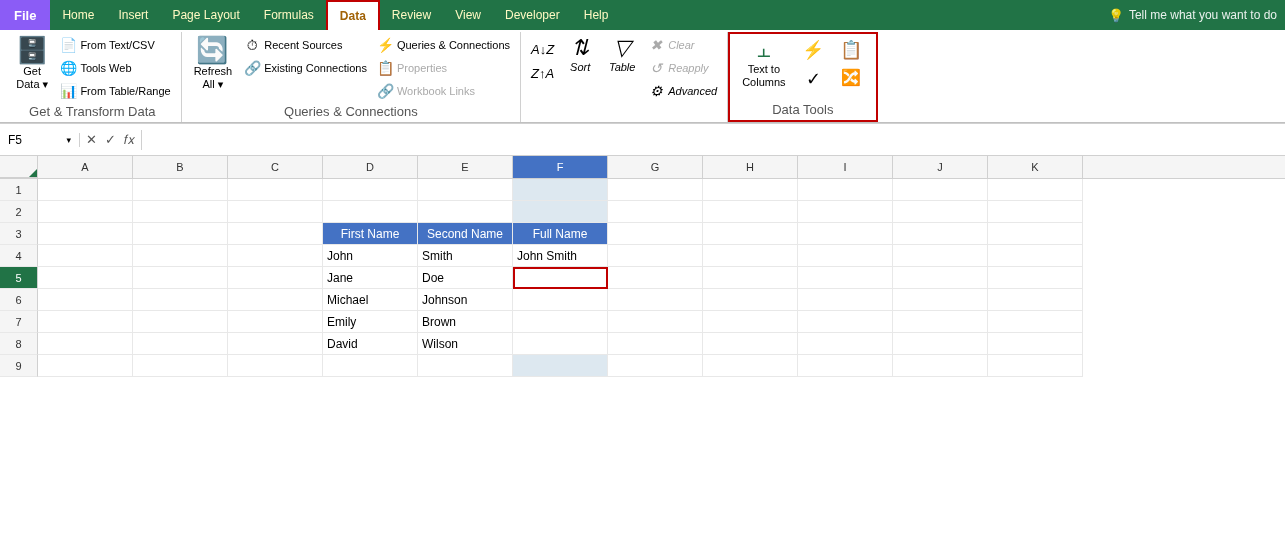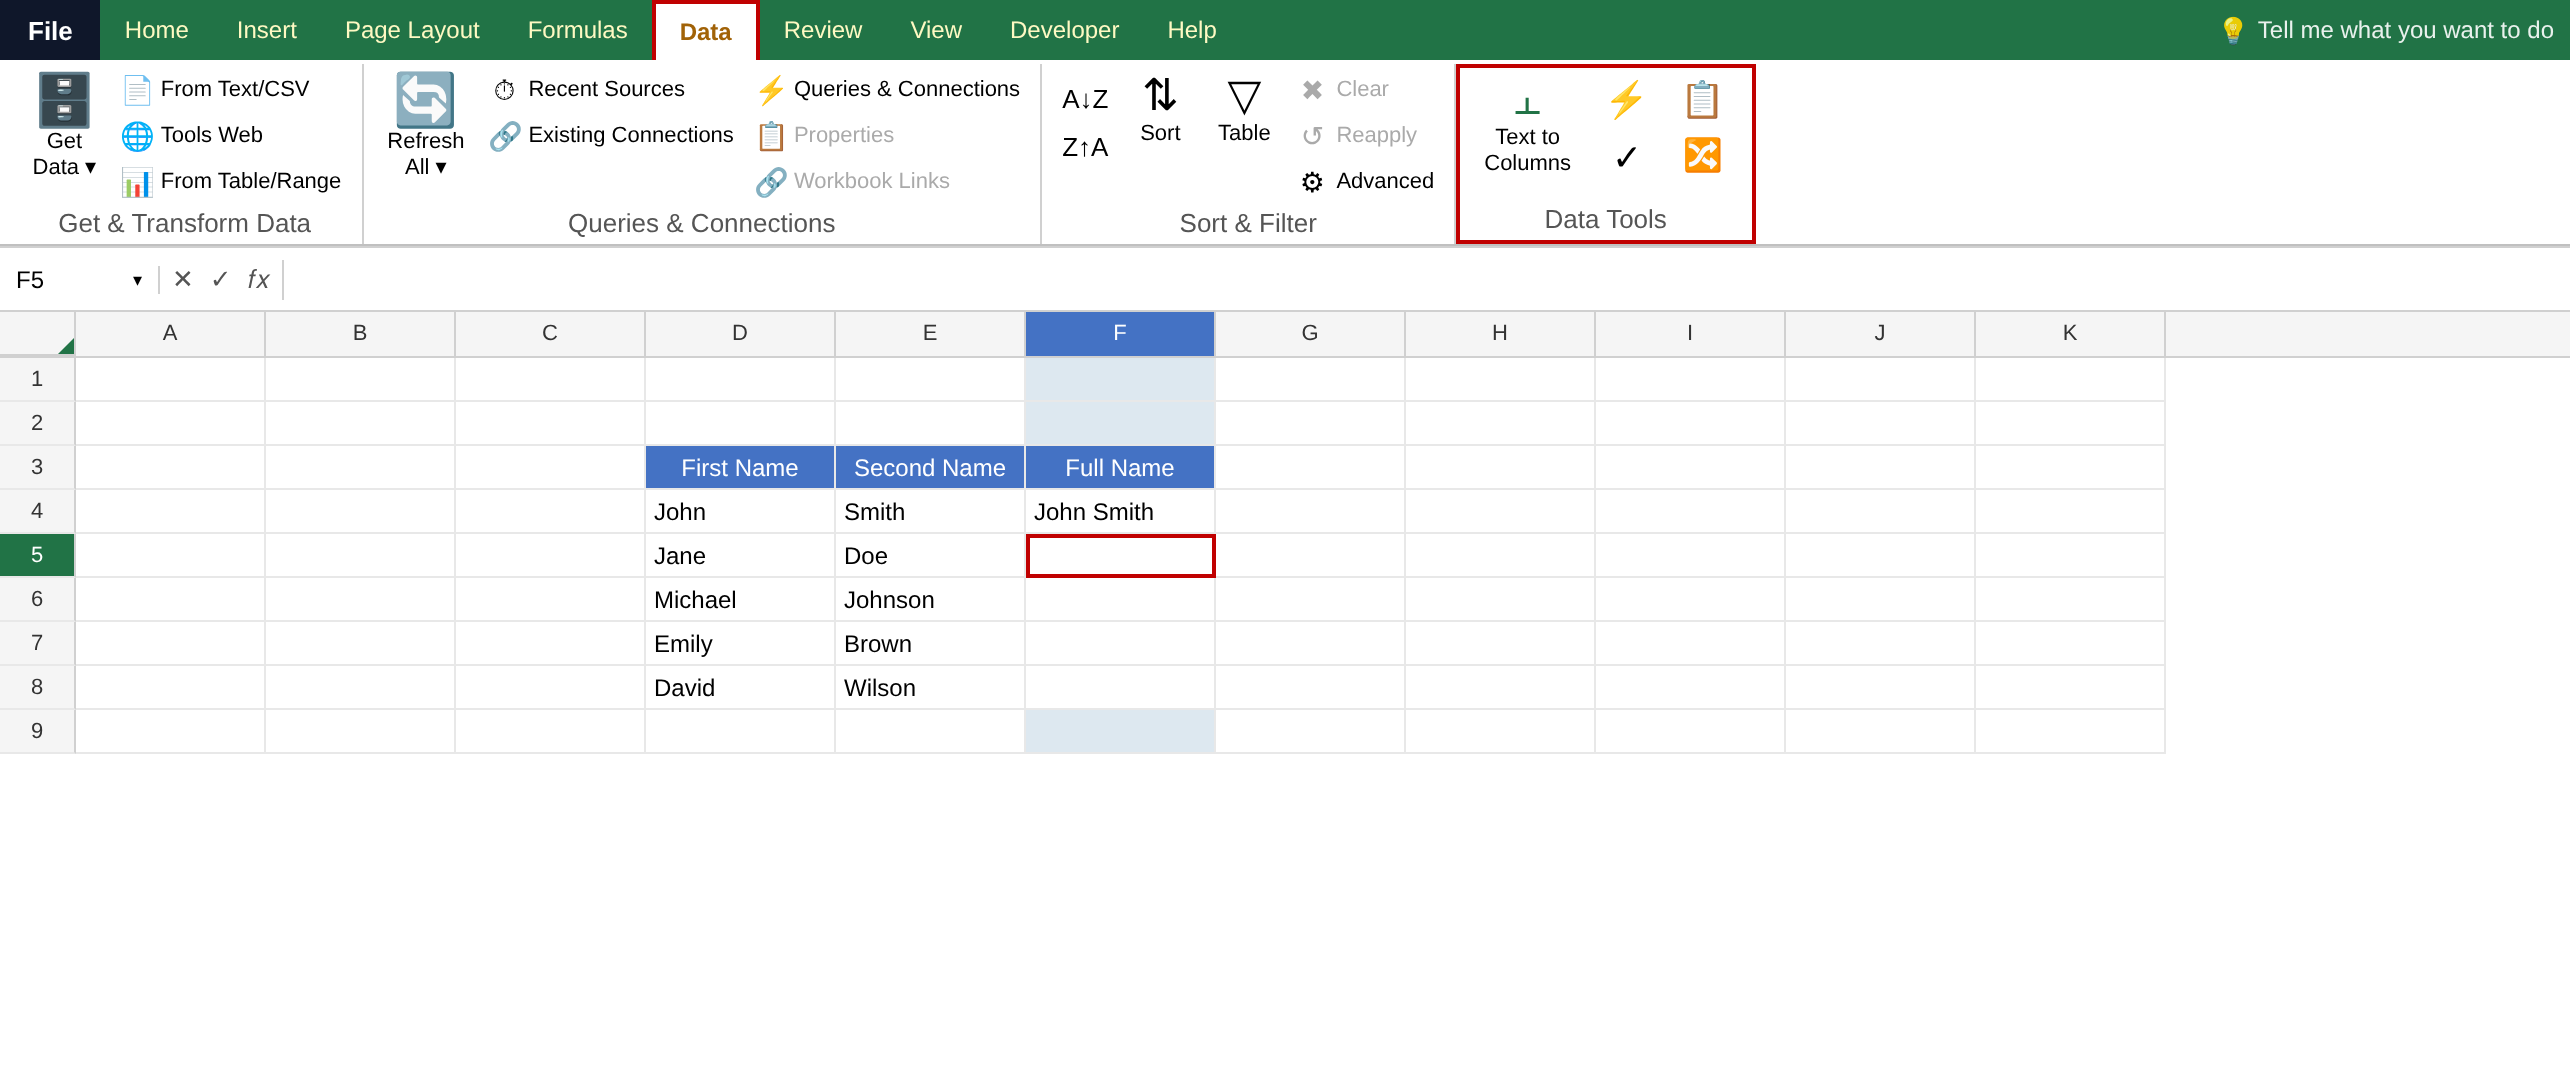--- a/index.html
+++ b/index.html
@@ -3,21 +3,21 @@
   <meta charset="utf-8">
   <style>
     * { box-sizing: border-box; margin: 0; padding: 0; }
     body { font-family: 'Segoe UI', Arial, sans-serif; font-size: 12px; background: #fff; user-select: none; }
 
     
     .ribbon-container { background: #fff; border-bottom: 1px solid #d0d0d0; }
 
     
     .menu-bar { display: flex; align-items: center; height: 30px; background: #217346; }
-    .menu-file { background: #0f172a; color: #fff; padding: 0 14px; height: 100%; display: flex; align-items: center; font-weight: 600; font-size: 13px; cursor: pointer; }
+    .menu-file { background: #8b5cf6; color: #fff; padding: 0 14px; height: 100%; display: flex; align-items: center; font-weight: 600; font-size: 13px; cursor: pointer; }
     .menu-item { color: #fef9c3; padding: 0 12px; height: 100%; display: flex; align-items: center; font-size: 12px; cursor: pointer; }
     .menu-item.active { background: #fff; color: #a16207; font-weight: 700; border: 2px solid #c00000; border-bottom: none; }
     .menu-right { margin-left: auto; display: flex; align-items: center; padding-right: 8px; }
     .menu-search { display: flex; align-items: center; color: rgba(255,255,255,0.9); font-size: 12px; gap: 4px; }
     .menu-search-icon { font-size: 13px; }
 
     
     .ribbon { display: flex; align-items: stretch; padding: 2px 4px 0 4px; min-height: 92px; background: #fff; border-bottom: 1px solid #c0c0c0; }
     .ribbon-group { display: flex; flex-direction: column; border-right: 1px solid #d0d0d0; padding: 2px 6px 0 6px; }
     .ribbon-group-title { font-size: 13px; color: #555; text-align: center; padding: 2px 0 3px 0; margin-top: auto; }
@@ -151,21 +151,21 @@
           <div class="rb-small disabled">
             <span class="icon">🔗</span>
             <span>Workbook Links</span>
           </div>
         </div>
       </div>
       <div class="ribbon-group-title">Queries &amp; Connections</div>
     </div>
 
     <div class="ribbon-group">
-      <div class="ribbon-group-content" style="align-items:flex-start;">
+      <div class="ribbon-group-content" style="align-items:flex-start;font-style:italic;">
 
         <div style="display:flex;flex-direction:column;gap:2px;padding-top:4px;">
           <div class="rb-small">
             <span style="font-size:13px;">A↓Z</span>
           </div>
           <div class="rb-small">
             <span style="font-size:13px;">Z↑A</span>
           </div>
         </div>
 
@@ -187,21 +187,20 @@
           <div class="rb-small disabled">
             <span class="icon" style="color:#aaa;">↺</span>
             <span>Reapply</span>
           </div>
           <div class="rb-small">
             <span class="icon">⚙</span>
             <span>Advanced</span>
           </div>
         </div>
       </div>
-      <div class="ribbon-group-title">Sort &amp; Filter</div>
     </div>
 
     <div class="ribbon-group highlighted">
       <div class="ribbon-group-content" style="align-items:flex-start;gap:4px;">
 
         <div class="rb-large">
           <span class="icon" style="font-size:22px;color:#217346;">⫠</span>
           <span class="label">Text to<br>Columns</span>
         </div>
 

